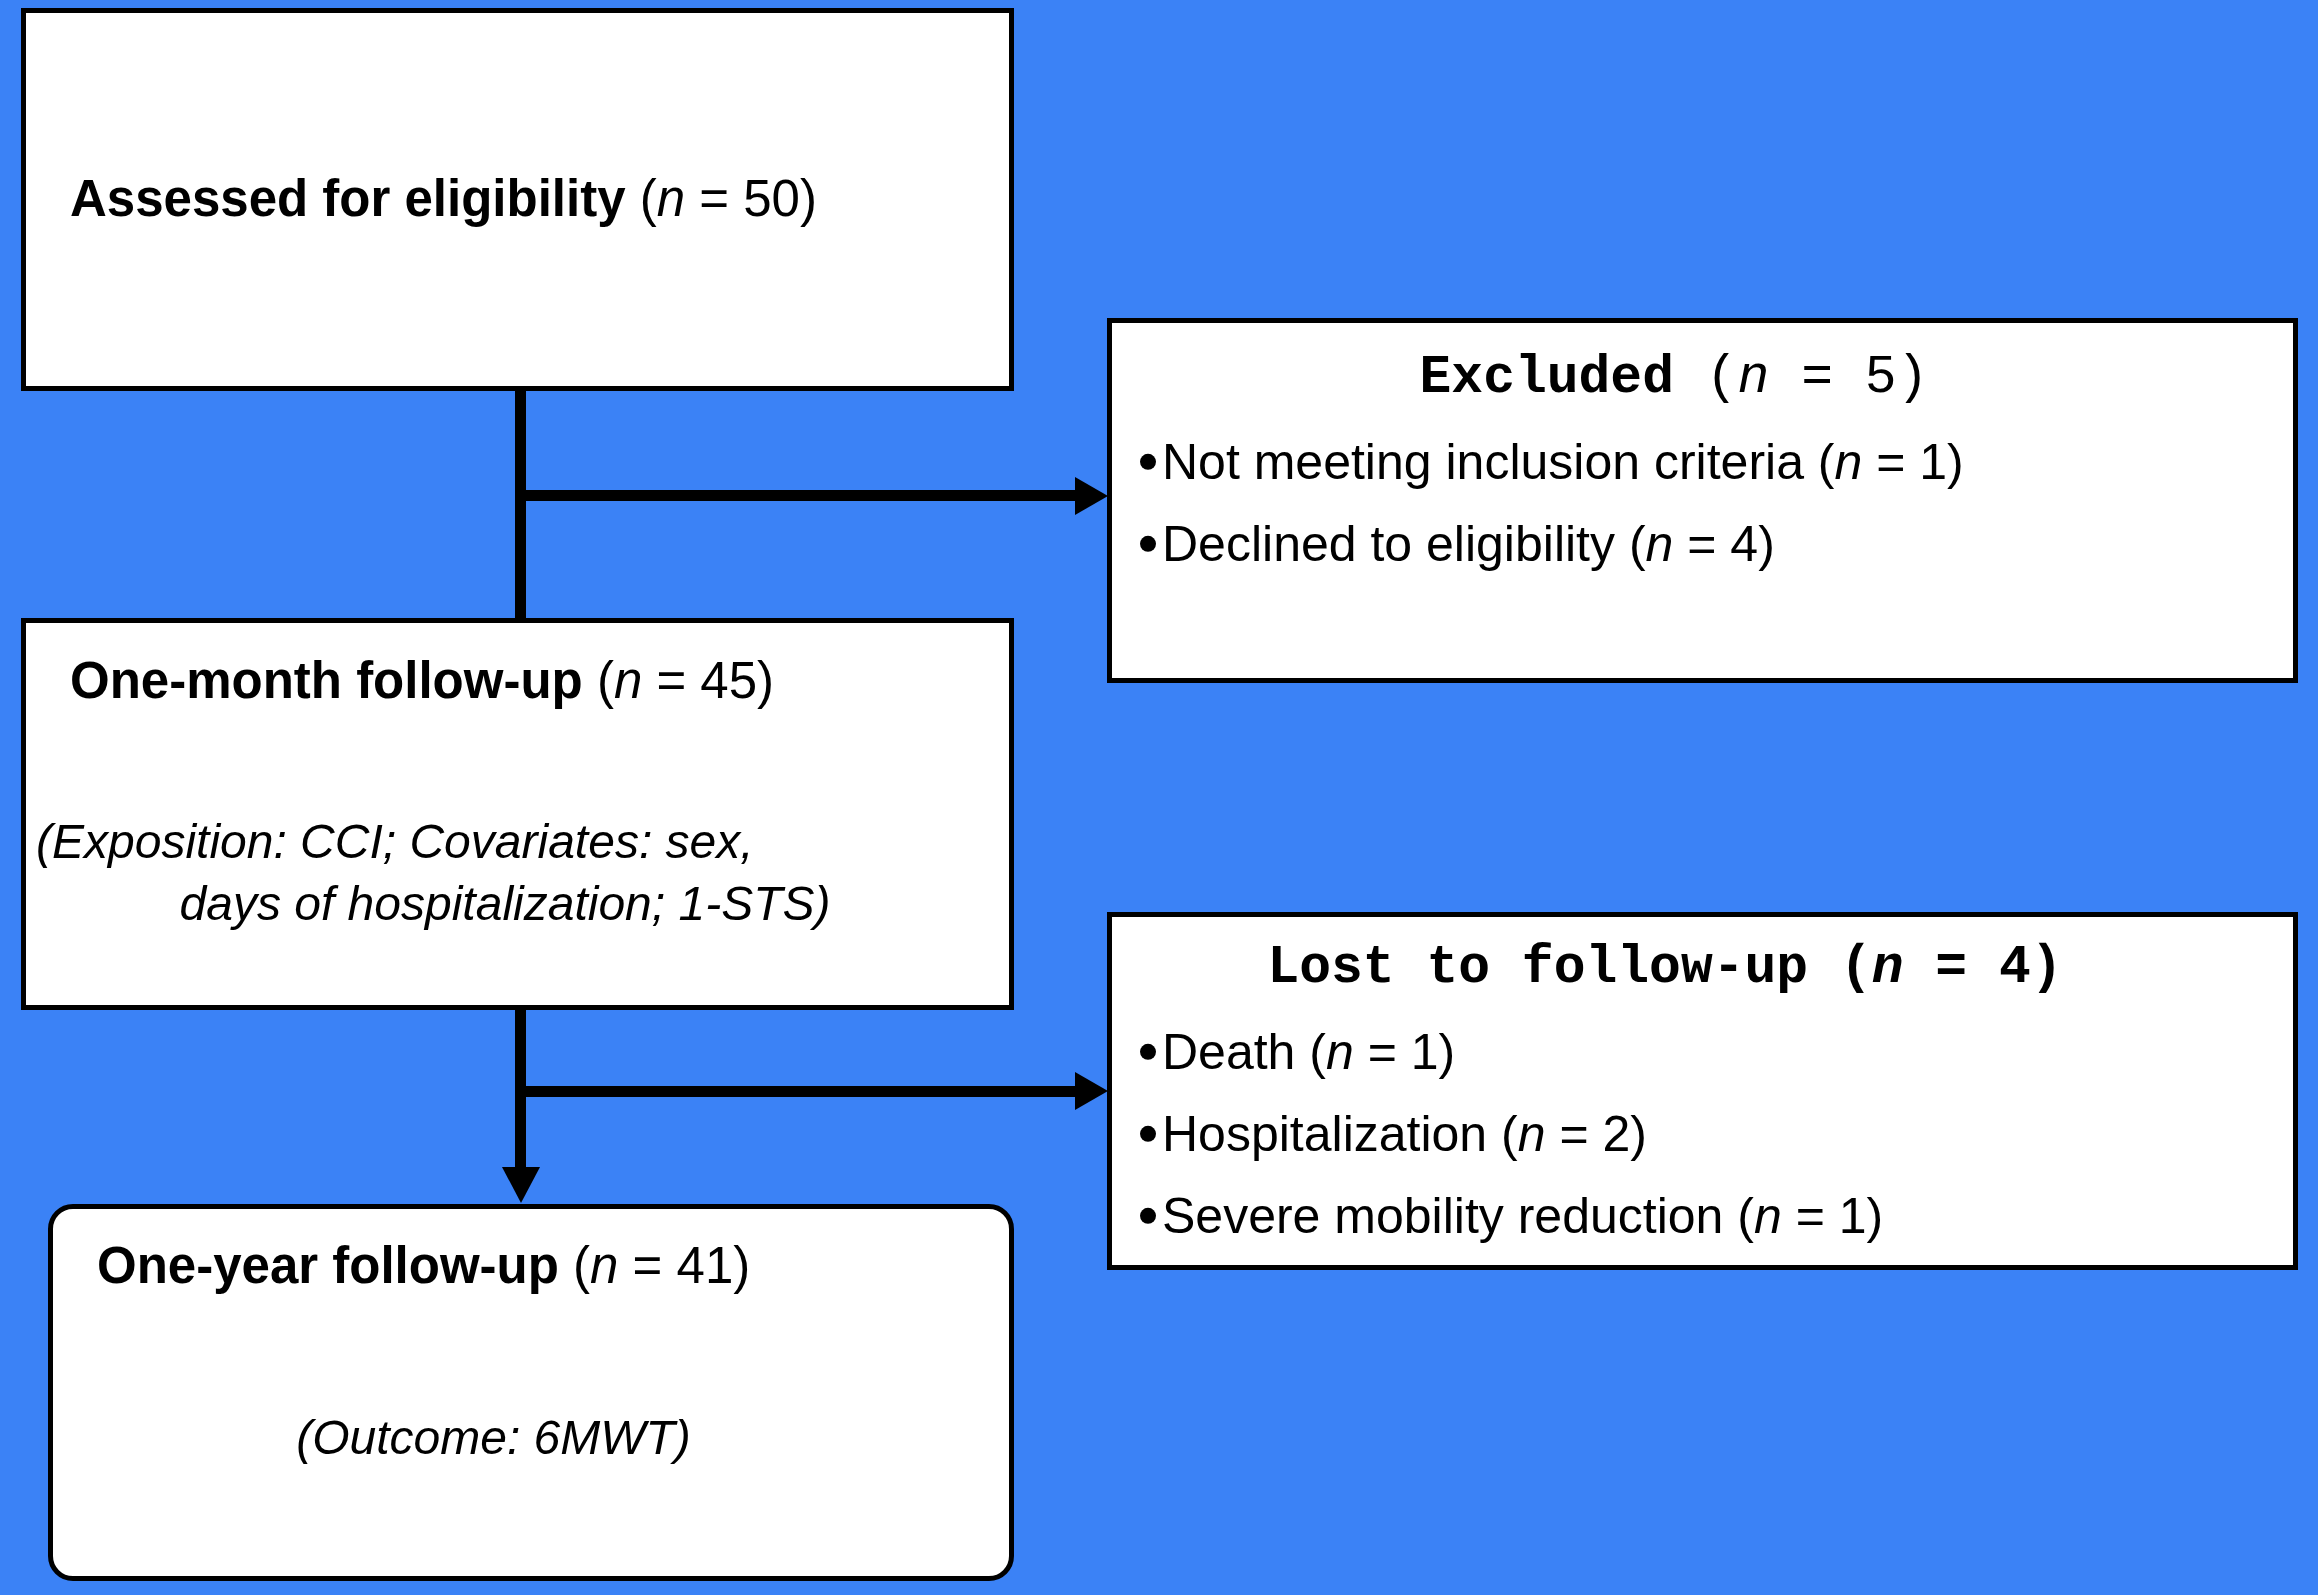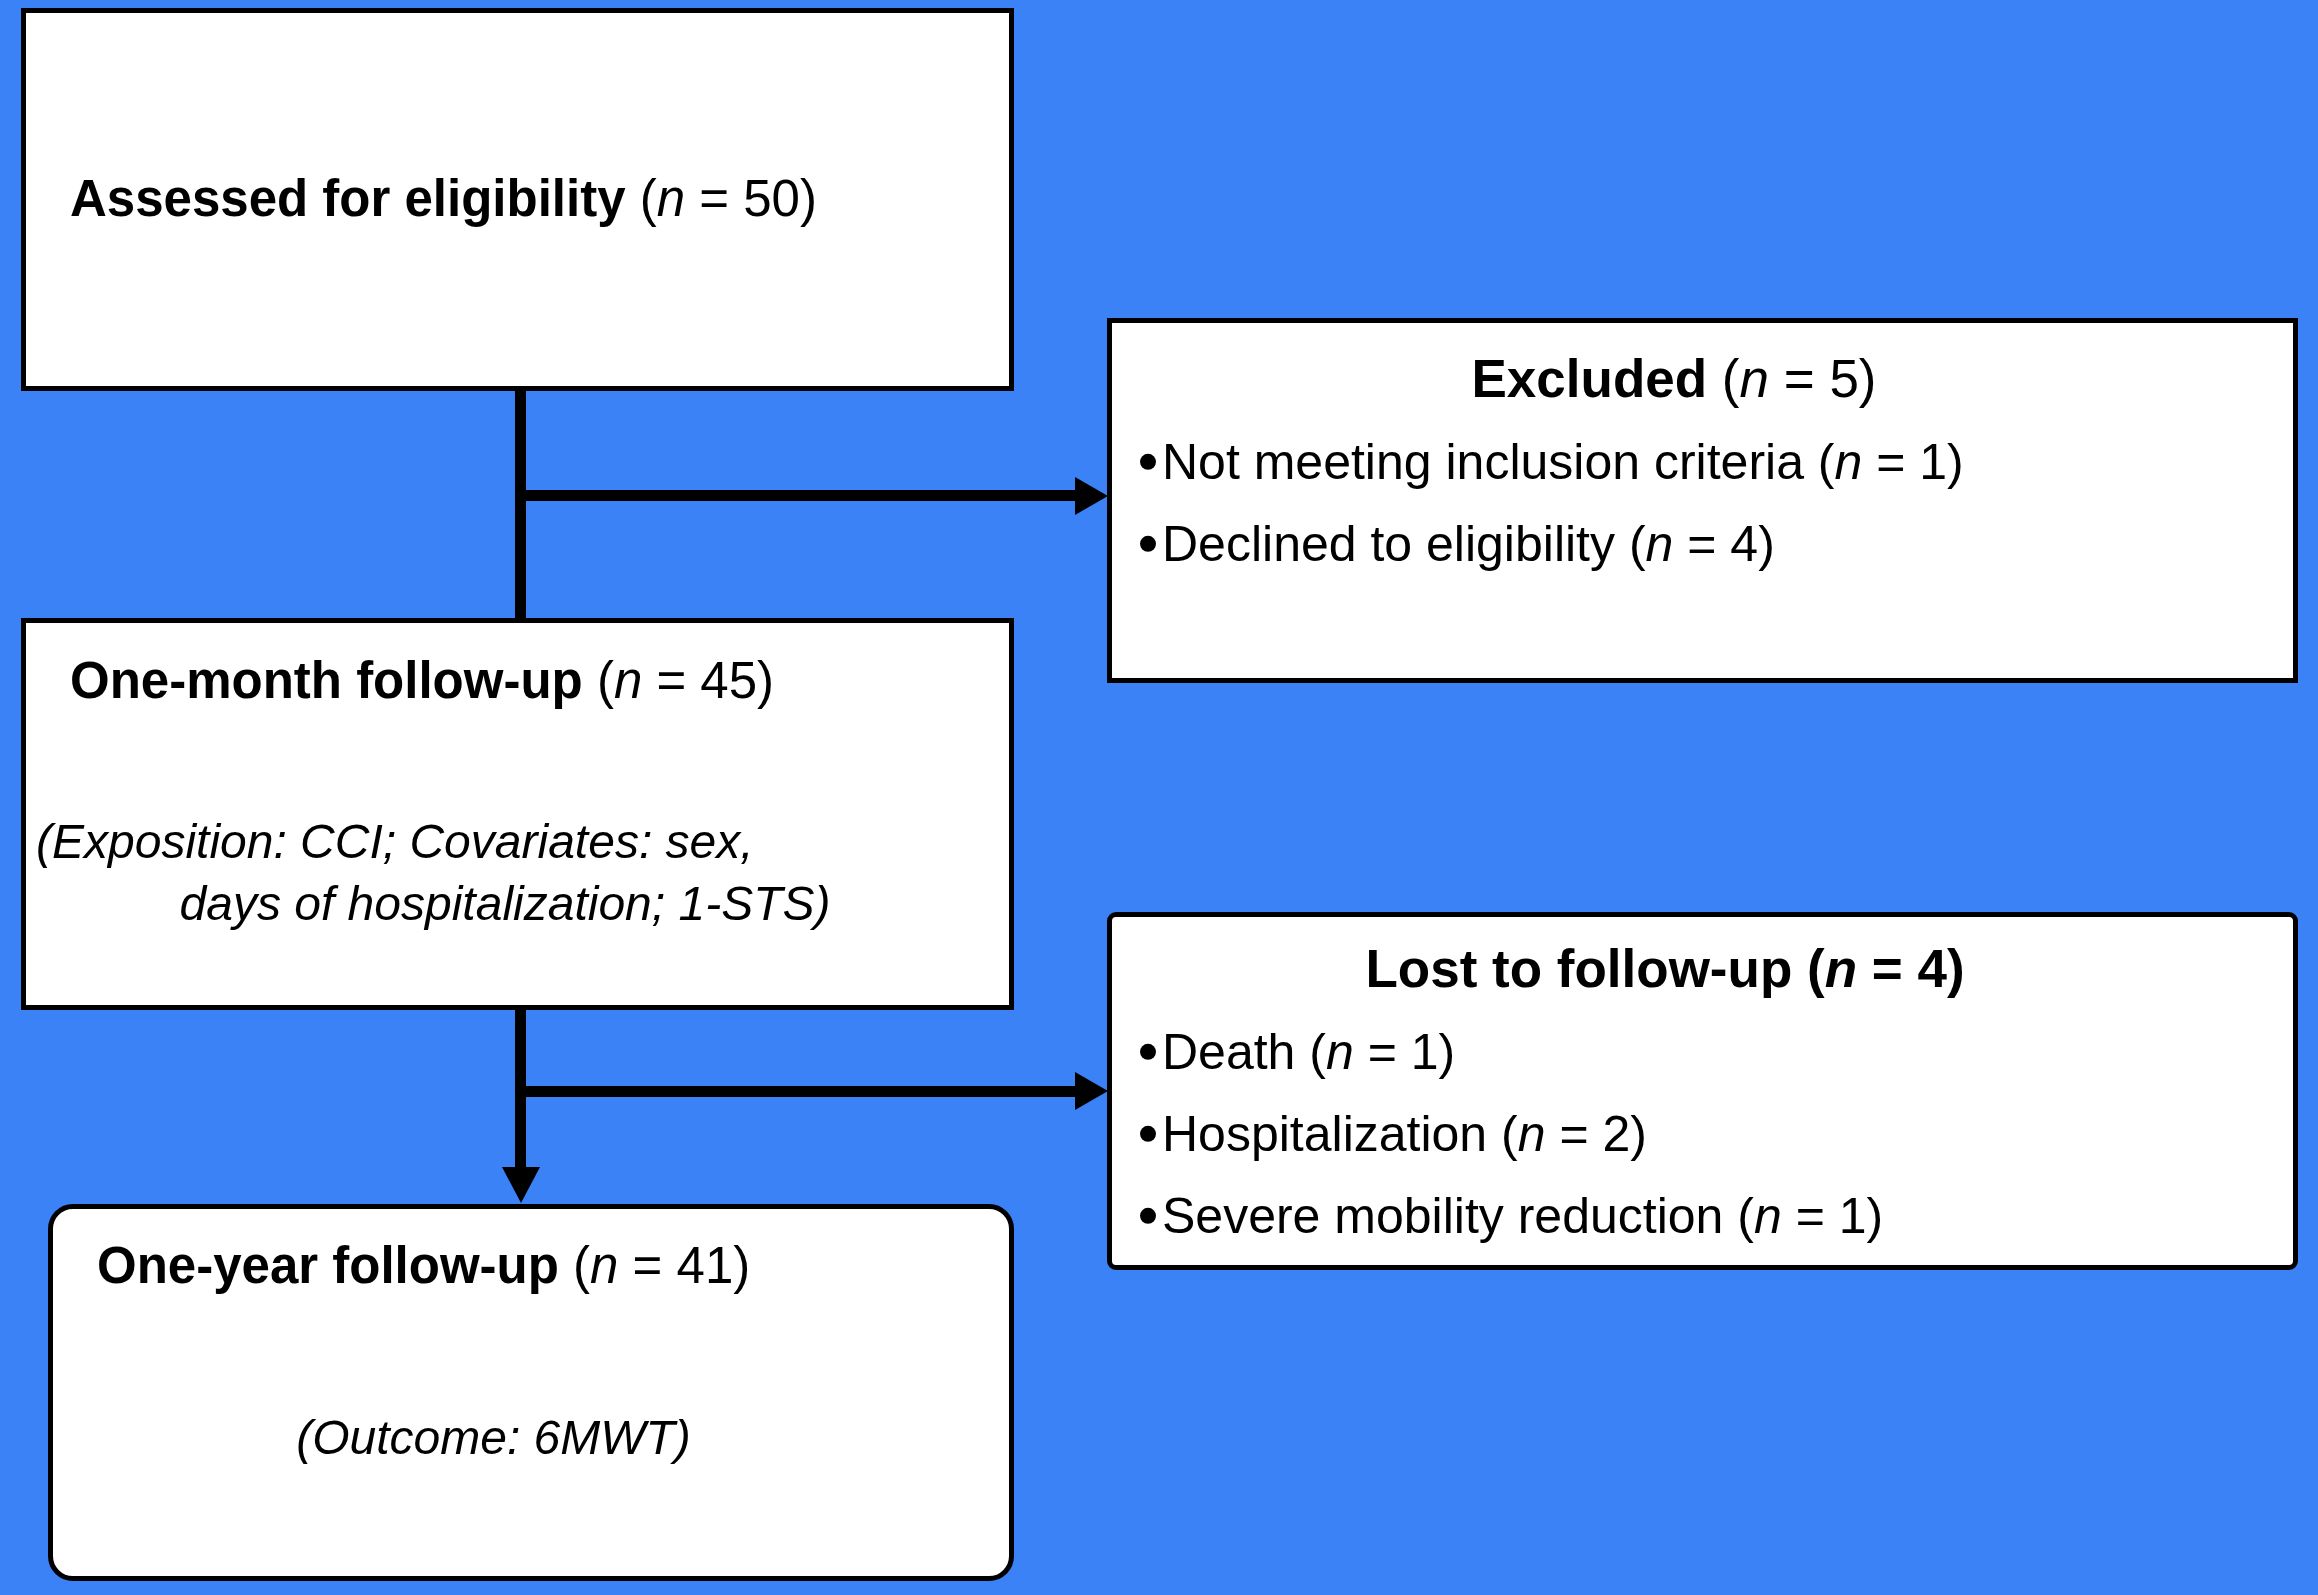--- a/index.html
+++ b/index.html
@@ -76,20 +76,21 @@
   }
   ul.blist li i{font-style:italic;}
 
   .rhead{
     font-size:53px;
     font-weight:bold;
     text-align:center;
     line-height:1.05;
     white-space:nowrap;
     margin-bottom:28px;
+    font-family:Liberation Mono, monospace;
   }
   .rhead .np{font-weight:normal;}
   .rhead i{font-style:italic;}
 
   
   .vline{position:absolute;background:#000000;}
   .hline{position:absolute;background:#000000;}
   .arrow-r{
     position:absolute;
     width:0;height:0;
@@ -139,21 +140,21 @@
     <div class="box-inner" style="top:28px; padding-right:57px;">
       <div class="rhead"><span>Excluded</span><span class="np">  (</span><i class="np">n</i><span class="np"> = 5)</span></div>
 
       <ul class="blist">
         <li><span class="bul"></span><span>Not meeting inclusion criteria (</span><i>n</i><span> = 1)</span></li>
         <li><span class="bul"></span><span>Declined to eligibility (</span><i>n</i><span> = 4)</span></li>
       </ul>
     </div>
   </div>
 
-  <div class="box" style="left:1107px; top:912px; width:1191px; height:358px;border-radius:9px;">
+  <div class="box" style="left:1107px; top:912px; width:1191px; height:358px;">
     <div class="box-inner" style="top:24px; padding-right:75px;">
       <div class="rhead"><span>Lost to follow-up (</span><i>n</i><span> = 4)</span></div>
 
       <ul class="blist">
         <li><span class="bul"></span><span>Death (</span><i>n</i><span> = 1)</span></li>
         <li><span class="bul"></span><span>Hospitalization (</span><i>n</i><span> = 2)</span></li>
         <li><span class="bul"></span><span>Severe mobility reduction (</span><i>n</i><span> = 1)</span></li>
       </ul>
     </div>
   </div>

